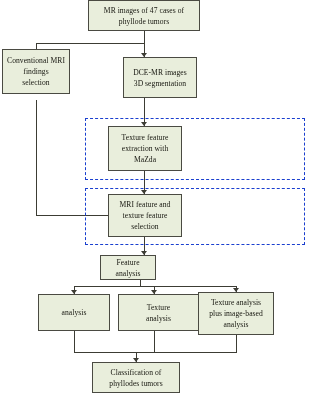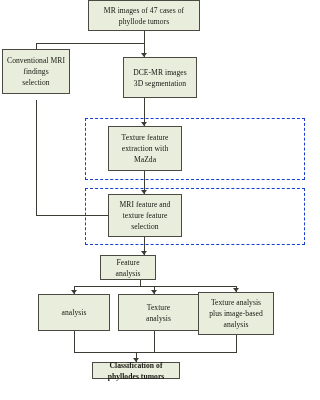--- a/index.html
+++ b/index.html
@@ -61,21 +61,21 @@
   
   #node-top      { left: 88px;  top: 0px;   width: 112px; height: 31px; }
   #node-conv     { left: 2px;   top: 49px;  width: 68px;  height: 45px; }
   #node-dce      { left: 108px; top: 57px;  width: 74px;  height: 41px; margin-left: 15px; }
   #node-texture  { left: 108px; top: 126px; width: 74px;  height: 45px; }
   #node-select   { left: 108px; top: 194px; width: 74px;  height: 43px; }
   #node-feat     { left: 100px; top: 255px; width: 56px;  height: 25px; }
   #node-imgb     { left: 38px;  top: 294px; width: 72px;  height: 37px; }
   #node-tex      { left: 118px; top: 294px; width: 81px;  height: 37px; justify-content: center; }
   #node-texplus  { left: 198px; top: 292px; width: 76px;  height: 43px; }
-  #node-class    { left: 92px;  top: 362px; width: 88px;  height: 17px; font-weight: bold; }
+  #node-class    { left: 92px;  top: 362px; width: 88px;  height: 31px; }
 
   
   #group-extraction { left: 85px; top: 118px; width: 220px; height: 62px; }
   #group-selection  { left: 85px; top: 188px; width: 220px; height: 57px; }
 </style>
 </head>
 <body>
 
 <div id="canvas">
 

